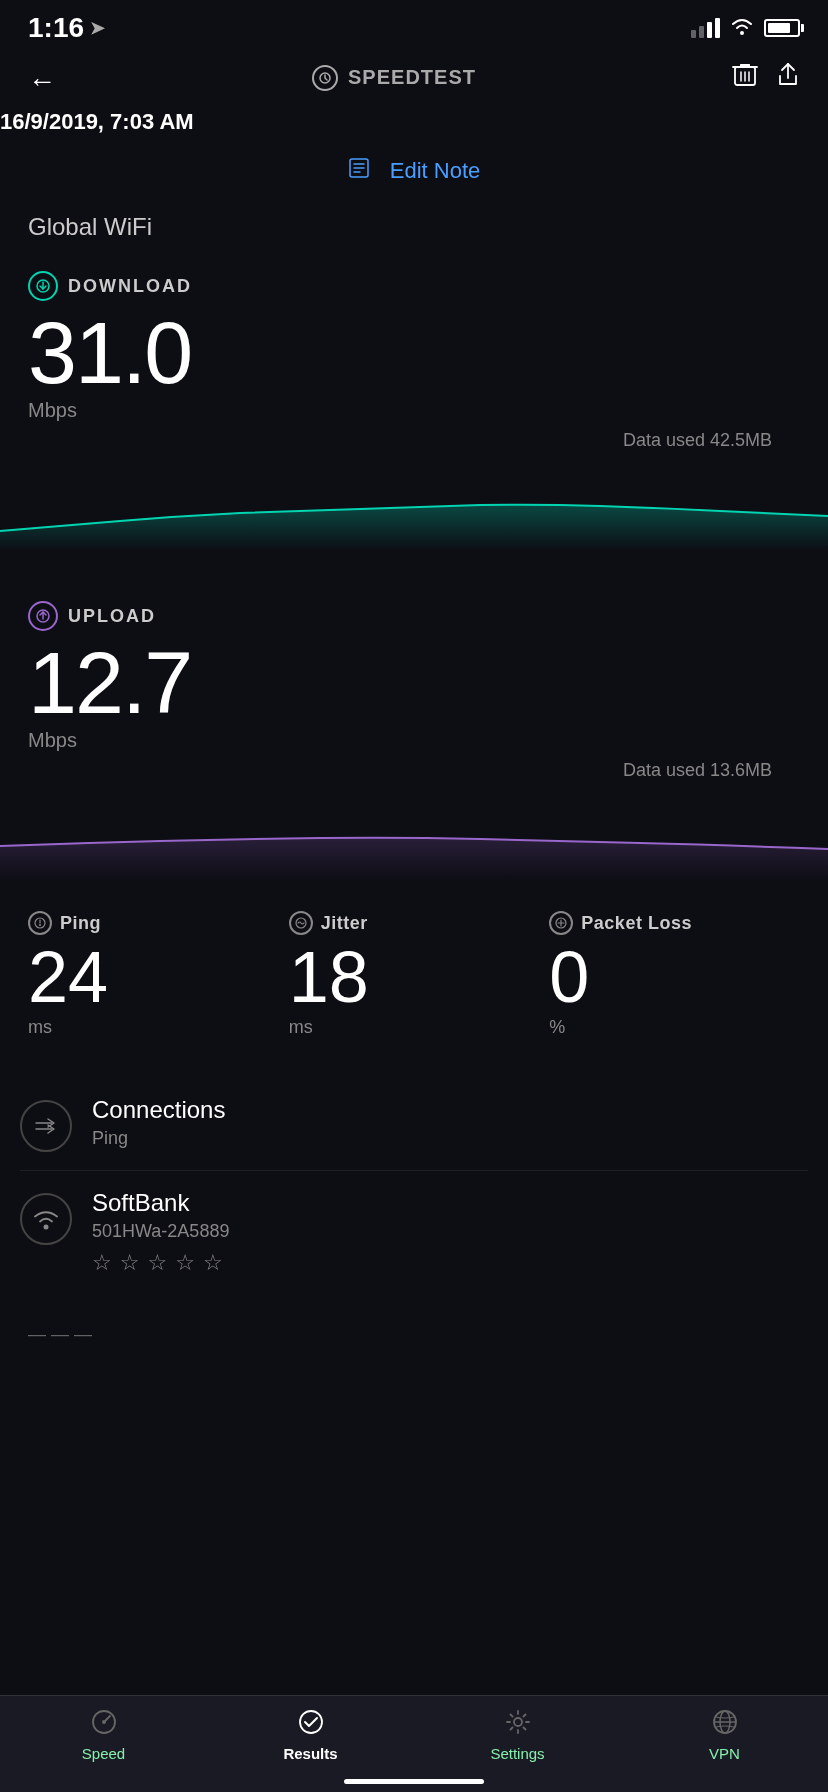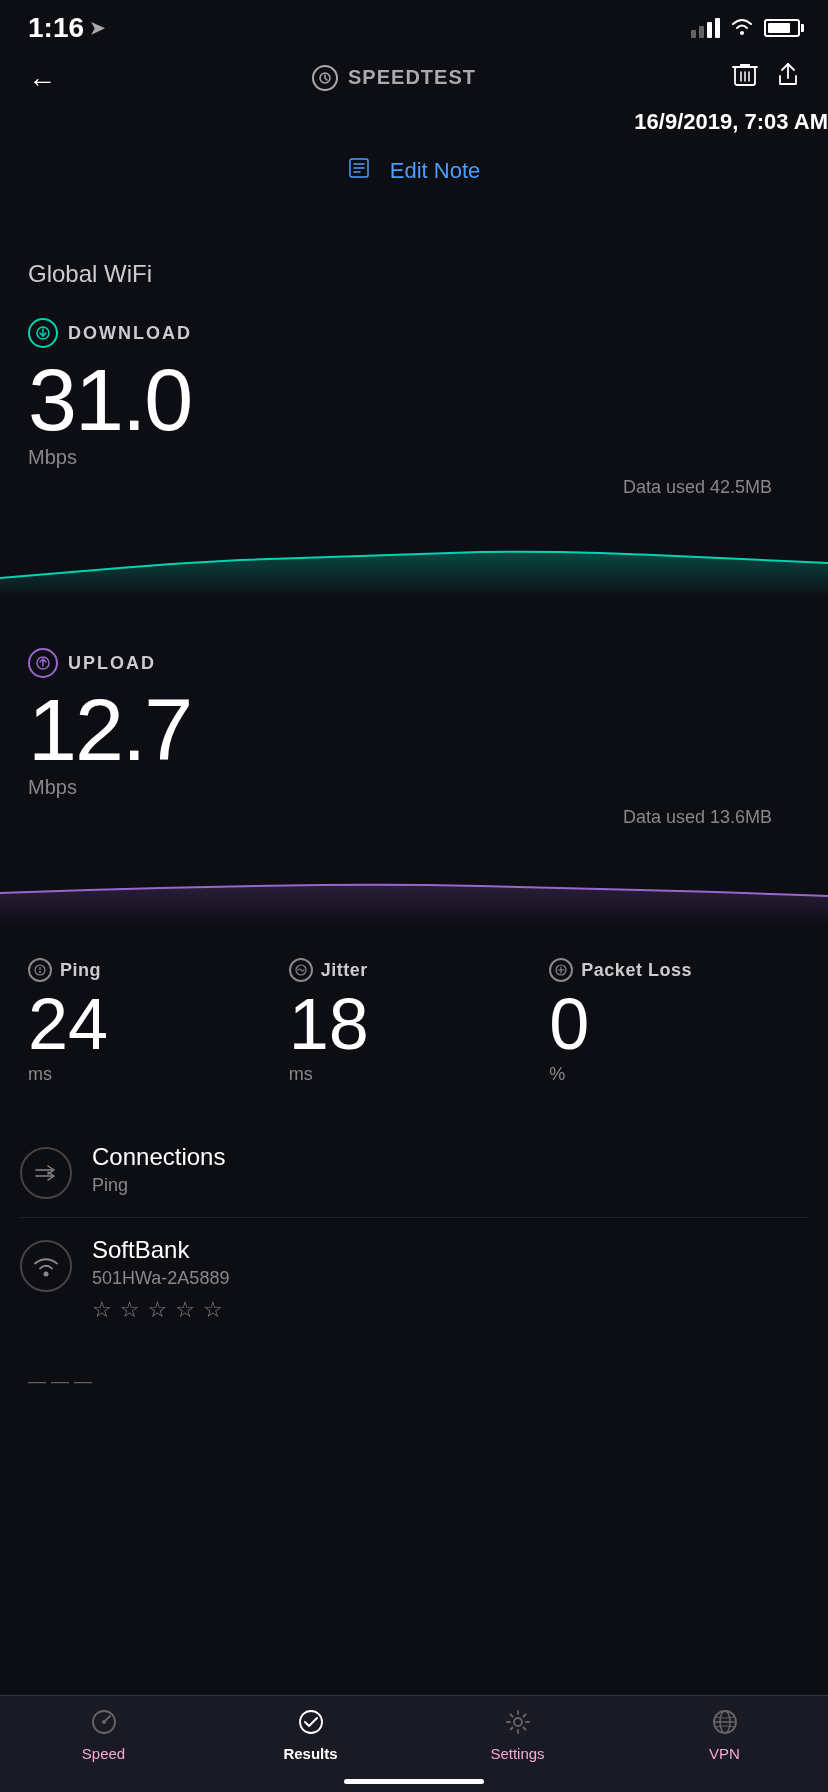--- a/index.html
+++ b/index.html
@@ -106,21 +106,21 @@
       align-items: center;
     }
     .header-action-btn {
       font-size: 26px;
       color: #ffffff;
       cursor: pointer;
     }
 
     
     .date-row {
-      text-align: right;
+      text-align: left;
       font-size: 22px;
       font-weight: 600;
       color: #ffffff;
       padding: 4px 0 16px 0;
     }
 
     
     .edit-note-row {
       display: flex;
       justify-content: center;
@@ -131,21 +131,20 @@
       font-size: 22px;
       cursor: pointer;
     }
 
     
     .network-name {
       padding: 8px 28px 20px 28px;
       font-size: 24px;
       font-weight: 500;
       color: #cccccc;
-      margin-top: 47px;
     }
 
     
     .speed-section {
       padding: 10px 28px 0 28px;
     }
     .speed-label-row {
       display: flex;
       align-items: center;
       gap: 10px;
@@ -334,21 +333,21 @@
     .tab-item {
       display: flex;
       flex-direction: column;
       align-items: center;
       gap: 5px;
       cursor: pointer;
       flex: 1;
     }
     .tab-label {
       font-size: 15px;
-      color: #f9a8d4;
+      color: #86efac;
     }
     .tab-label.active {
       color: #ffffff;
       font-weight: 600;
     }
 
     
     .home-indicator {
       position: fixed;
       bottom: 8px;

